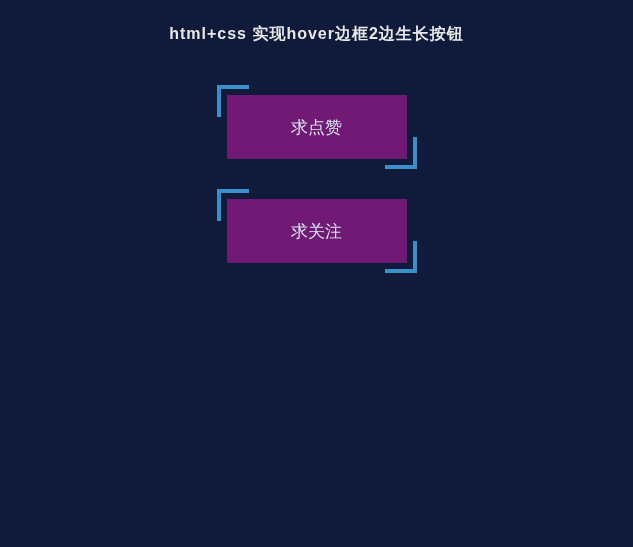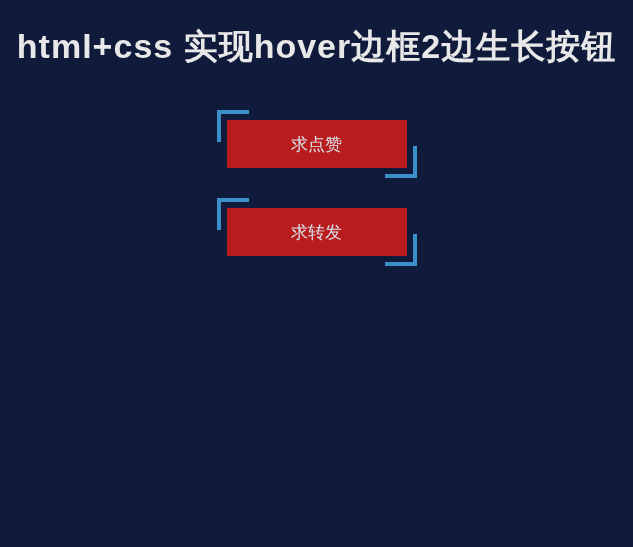--- a/index.html
+++ b/index.html
@@ -11,36 +11,36 @@
       width: 633px;
       height: 547px;
       background: #101a3a;
       font-family: "Microsoft YaHei", Arial, sans-serif;
       overflow: hidden;
     }
     .title {
       text-align: center;
       padding-top: 24px;
       color: #e8e8e8;
-      font-size: 34px;
+      font-size: 16px;
       font-weight: bold;
       letter-spacing: 1px;
     }
     .button-container {
       display: flex;
       flex-direction: column;
       align-items: center;
       margin-top: 50px;
       gap: 40px;
     }
     .btn {
       position: relative;
       width: 180px;
-      height: 48px;
-      background: #b91c1c;
+      height: 64px;
+      background: #701a75;
       display: flex;
       align-items: center;
       justify-content: center;
       color: #d8e4ee;
       font-size: 17px;
       cursor: pointer;
       border: none;
     }
     .btn::before {
       content: '';
@@ -66,15 +66,15 @@
 </head>
 <body>
 
 <div class="title">html+css 实现hover边框2边生长按钮</div>
 
 <div class="button-container">
   <div class="btn">
     <span>求点赞</span>
   </div>
   <div class="btn">
-    <span>求转发</span>
+    <span>求关注</span>
   </div>
 </div>
 
 </body></html>

